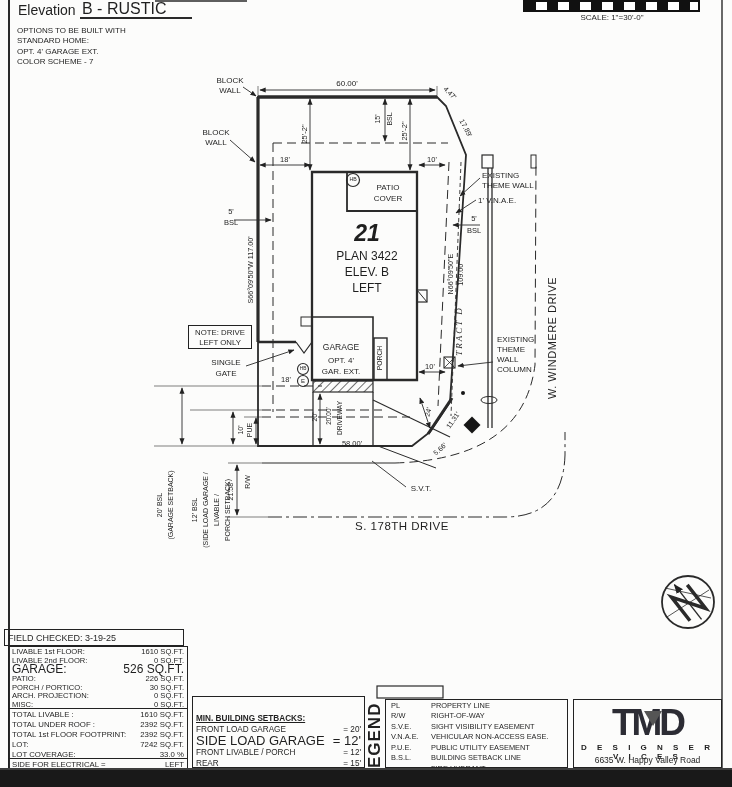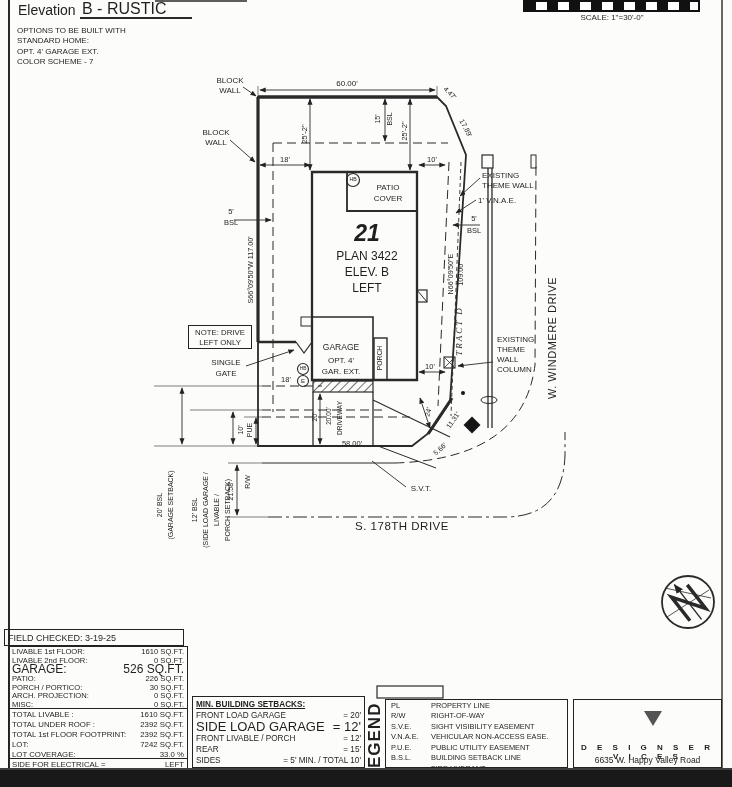--- a/index.html
+++ b/index.html
@@ -300,21 +300,21 @@
       </div>
   </div>
 
   <div class="box" style="left:8px;top:758px;width:180px;height:12px">
     <div class="trow" style="height:100%;font-size:7.8px">
         <span>SIDE FOR ELECTRICAL =</span>
         <span>LEFT</span>
       </div>
   </div>
 
-  <div class="box" style="left:192px;top:696px;width:173px;height:72px;padding-top:2px">
+  <div class="box" style="left:192px;top:696px;width:173px;height:72px;padding-top:16px">
     <div class="trow" style="height:11px;font-size:8.2px;font-weight:700">
         <span class="uline">MIN. BUILDING SETBACKS:</span>
       </div>
     <div class="trow" style="height:11.3px;font-size:8.2px">
         <span>FRONT LOAD GARAGE</span>
         <span>= 20'</span>
       </div>
     <div class="trow" style="height:11.3px;font-size:13px">
         <span>SIDE LOAD GARAGE</span>
         <span>= 12'</span>
@@ -361,20 +361,21 @@
         <span class="legend-desc">BUILDING SETBACK LINE</span>
       </div>
     <div class="trow" style="height:10.5px;font-size:7.4px">
         <span class="legend-sym">●</span>
         <span class="legend-desc">FIRE HYDRANT</span>
       </div>
   </div>
 
 
   <div class="noteb" style="left:573px;top:699px;width:149px;height:69px;overflow:hidden">
+    <div class="tmd-logo">TMD</div>
     <span class="tri"></span>
     <div class="tmd-name">D E S I G N   S E R V I C E S</div>
     <div class="tmd-addr">6635 W. Happy Valley Road</div>
   </div>
 
 
   <div class="darkbar"></div>
 </div>
 
 </body></html>

